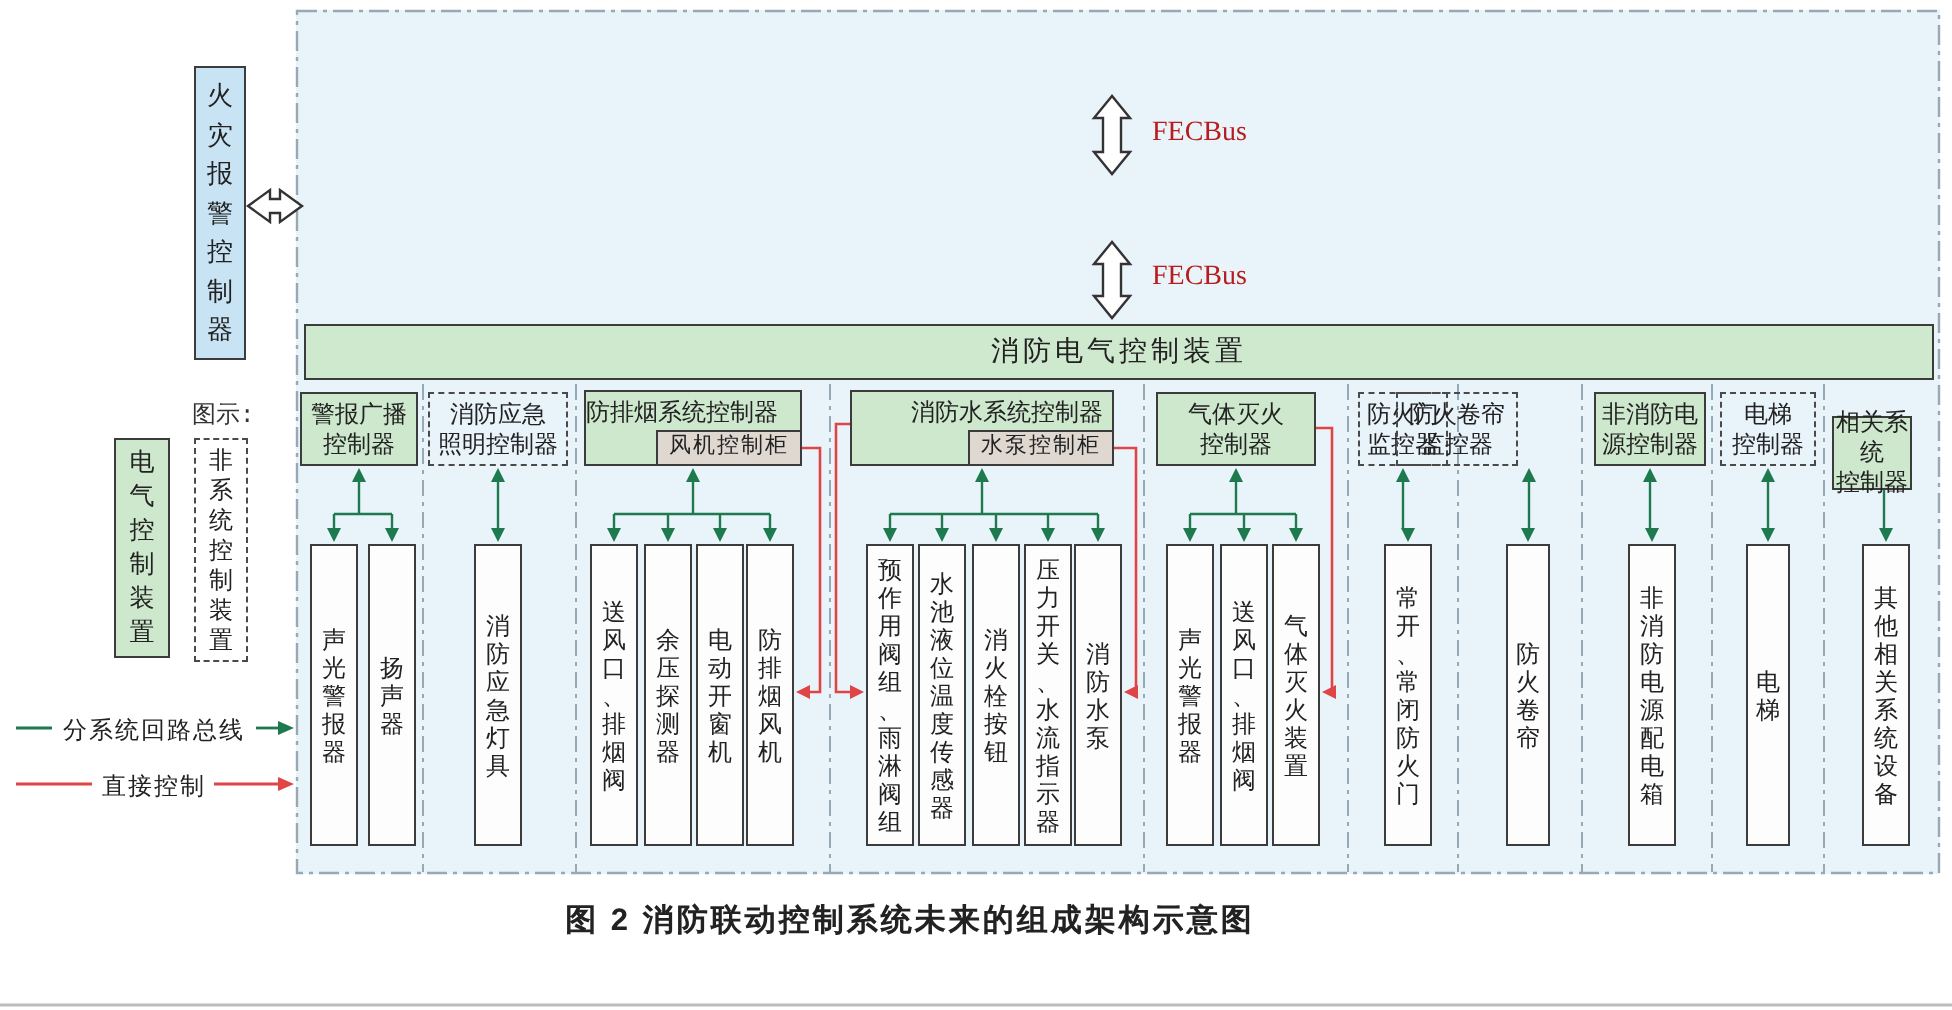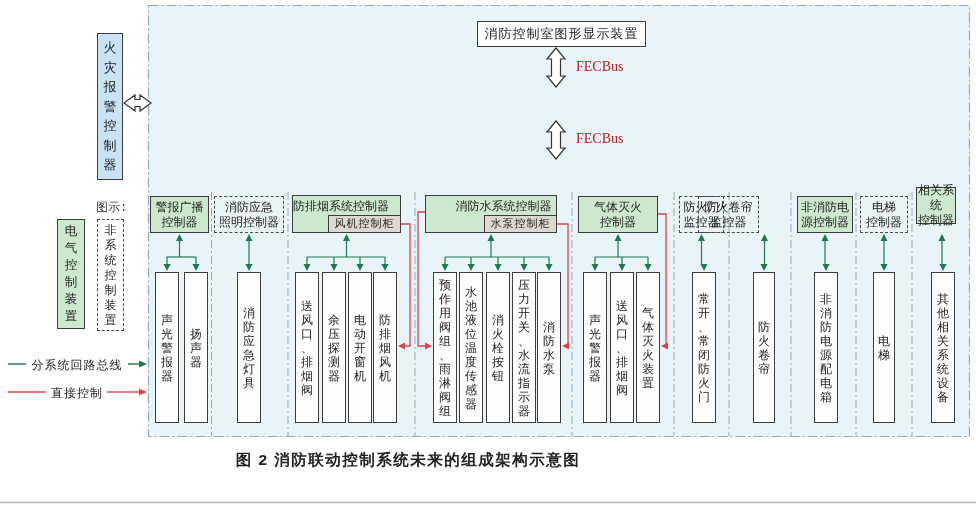--- a/index.html
+++ b/index.html
@@ -22,21 +22,21 @@
   .vtext span{display:block;}
   #fire-alarm-box{background:var(--alarm-blue,#c8e4f4);font-size:13px;line-height:19.5px;}
   #legend-electric{background:var(--ctrl-green,#cde8cd);font-size:12.5px;line-height:17px;}
   #legend-nonsystem{border:1px dashed #4a4a4a;font-size:12px;line-height:15px;}
   .ctrl{font-size:12px;line-height:15px;flex-direction:column;}
   .ctrl1{font-size:12px;align-items:flex-start;padding-top:3px;}
   .cabinet{background:var(--cabinet-fill,#ded8d0);font-size:11px;letter-spacing:1px;}
   .device{font-size:12px;line-height:14px;}
   .lgd-text{position:absolute;font-size:12px;letter-spacing:1px;text-align:center;}
   #legend-title{position:absolute;font-size:12px;color:#333;font-family:Liberation Mono, monospace;}
-  #caption-zh{position:absolute;width:816px;text-align:center;font-size:15.5px;font-weight:600;letter-spacing:1.5px;}
+  #caption-zh{position:absolute;width:816px;text-align:center;font-size:15.5px;font-weight:600;letter-spacing:1.5px;margin-left:47px;}
   #caption-en{position:absolute;width:976px;text-align:center;font-size:14.5px;word-spacing:5px;
               font-family:"Liberation Serif","DejaVu Serif",serif;color:#1a1a1a;}
 </style>
 </head>
 <body>
 
 <div id="page">
 
   <div id="diagram-bg" style="left:148px;top:5px;width:822px;height:432px;"></div>
 
@@ -129,23 +129,23 @@
       <path d="M401,224 H410 V346 H405" fill="none" stroke="#e04545" stroke-width="1.3"></path>
       <polygon points="398,346 405,342.5 405,349.5" fill="#e04545"></polygon>
       <path d="M425,212 H418 V346 H425" fill="none" stroke="#e04545" stroke-width="1.3"></path>
       <polygon points="432,346 425,342.5 425,349.5" fill="#e04545"></polygon>
       <path d="M557,224 H568 V346 H569" fill="none" stroke="#e04545" stroke-width="1.3"></path>
       <polygon points="562,346 569,342.5 569,349.5" fill="#e04545"></polygon>
       <path d="M658,214 H666 V346 H668" fill="none" stroke="#e04545" stroke-width="1.3"></path>
       <polygon points="661,346 668,342.5 668,349.5" fill="#e04545"></polygon>
     </svg>
 
-  <div class="box" id="display-box" style="left:477px;top:21px;width:169px;height:26px;">消防控制室图形显示装置</div>
   <div class="fecbus" style="left:576px;top:59px;">FECBus</div>
   <div class="fecbus" style="left:576px;top:131px;">FECBus</div>
+  <div class="bar" id="electric-bar" style="left:152px;top:162px;width:815px;height:28px;">消防电气控制装置</div>
 
   <div class="box vtext" id="fire-alarm-box" style="left:97px;top:33px;width:26px;height:147px;">
       <span>火</span>
       <span>灾</span>
       <span>报</span>
       <span>警</span>
       <span>控</span>
       <span>制</span>
       <span>器</span>
     </div>
@@ -352,21 +352,21 @@
         <span>箱</span>
       </div>
       <div class="box ctrl dashedbox" style="left: 860px; top: 196px; width: 48px; height: 37px;">
         <div>电梯</div>
         <div>控制器</div>
       </div>
       <div class="box device vtext whitefill" style="left: 873px; top: 272px; width: 22px; height: 151px;">
         <span>电</span>
         <span>梯</span>
       </div>
-      <div class="box ctrl greenfill" style="left: 916px; top: 187px; width: 40px; height: 37px;">
+      <div class="box ctrl greenfill" style="left: 916px; top: 208px; width: 40px; height: 37px;">
         <div>相关系统</div>
         <div>控制器</div>
       </div>
       <div class="box device vtext whitefill" style="left: 931px; top: 272px; width: 24px; height: 151px;">
         <span>其</span>
         <span>他</span>
         <span>相</span>
         <span>关</span>
         <span>系</span>
         <span>统</span>

